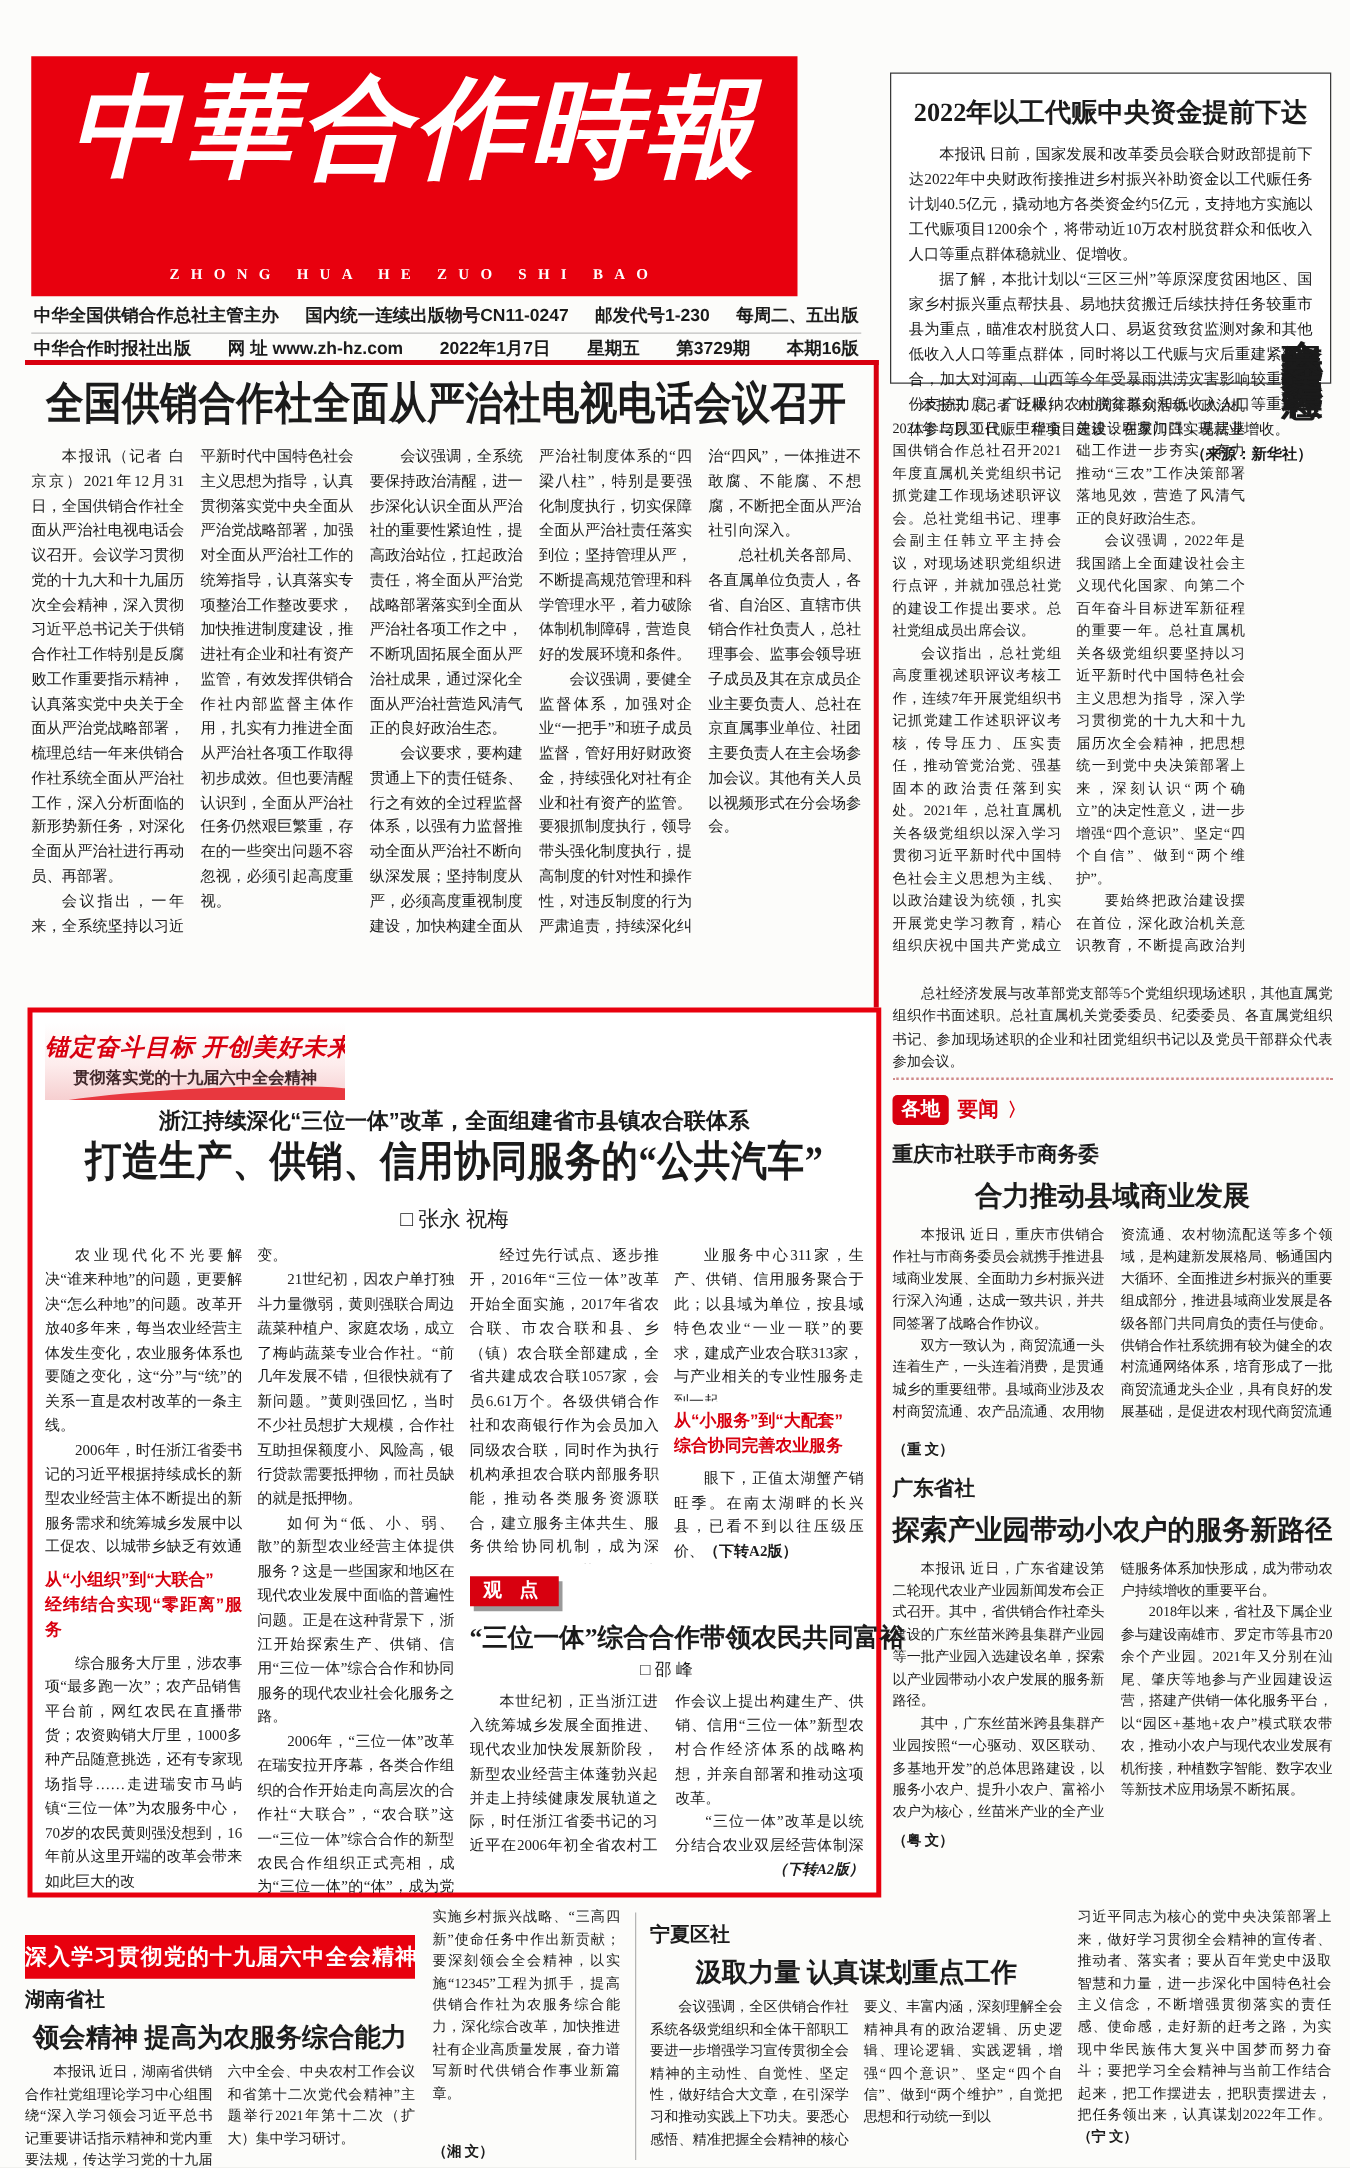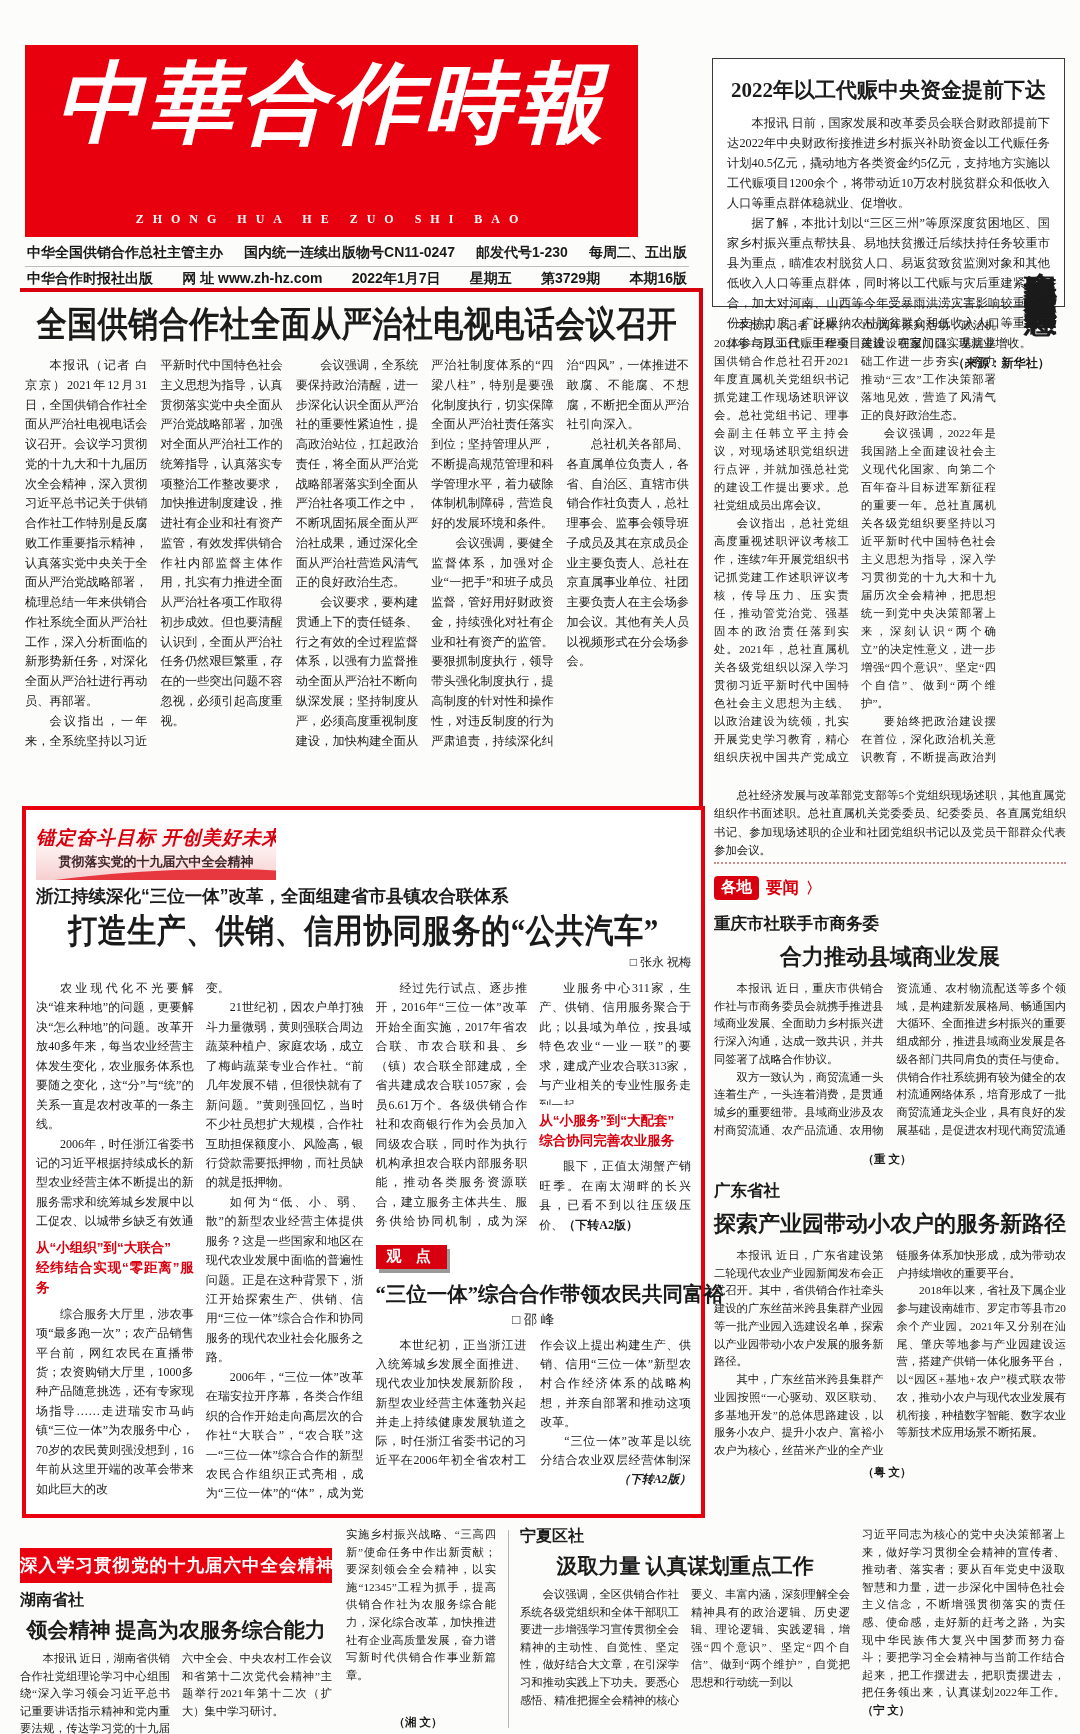--- a/index.html
+++ b/index.html
@@ -58,38 +58,38 @@
   .badge { background:#d8000f; color:#fff; font-weight:bold; font-size:15.5px;
     padding:1px 7px 2px; border-radius:4px; }
   .section-title { color:#d8000f; font-weight:bold; font-size:16.5px; }
   .section-arrow { color:#d8000f; font-size:15px; font-weight:bold; }
   .kicker { font-family:"Liberation Sans", sans-serif; font-weight:bold; font-size:16.5px; margin-top:13px; }
   .reg-headline { text-align:center; font-size:22px; font-weight:900; margin:7px 0 8px; white-space:nowrap; }
   .reg-body { column-count:2; column-gap:13px; font-size:11.3px; line-height:1.57;
     text-align:justify; overflow:hidden; }
   #cq-body { height:170px; }
   #gd-body { height:216px; }
-  .sig-row { text-align:center; font-weight:bold; font-size:11.5px; padding:2px 6px 0 0; }
+  .sig-row { text-align:left; font-weight:bold; font-size:11.5px; padding:2px 6px 0 0; }
 
   
   #feature { left:22px; top:806px; width:683px; height:712px; border:4px solid #e8000e;
     box-sizing:border-box; background:#fff; padding:8px 10px; }
   .banner { position:relative; width:240px; height:62px; overflow:hidden; text-align:center;
     background:linear-gradient(180deg,#ffffff,#fdecec 55%,#f6cfd0); }
   .banner-t1 { color:#d8000f; font-weight:900; font-style:italic; font-size:19px;
     padding-top:7px; letter-spacing:1px; white-space:nowrap; }
   .banner-t2 { position:relative; z-index:2; color:#40272a; font-weight:bold; font-size:13px;
     margin-top:2px; font-family:"Liberation Sans", sans-serif; }
   .banner::after { content:""; position:absolute; left:-24px; right:-24px; bottom:-17px;
     height:26px; background:#e8383f; border-radius:50%; transform:rotate(-3deg); }
-  .feat-kicker { text-align:left; font-family:"Liberation Sans", sans-serif; font-weight:bold;
+  .feat-kicker { text-align:center; font-family:"Liberation Sans", sans-serif; font-weight:bold;
     font-size:17.5px; margin-top:4px; white-space:nowrap; }
   .feat-headline { text-align:center; font-size:29px; font-weight:900; line-height:44px;
     transform:scaleY(1.15); transform-origin:center; white-space:nowrap; letter-spacing:0.5px; }
-  .feat-byline { text-align:right; font-size:12px; margin:2px 0 8px; }
+  .feat-byline { text-align:center; font-size:17px; margin:12px 0 8px; }
   .feat-body { display:flex; gap:12px; height:520px; }
   .fcol { flex:1; font-size:12px; line-height:1.62; text-align:justify; min-width:0; }
   .col-flex { display:flex; flex-direction:column; }
   .pre { flex:1 1 auto; overflow:hidden; }
   .red-subhead { color:#d8000f; font-weight:bold; font-family:"Liberation Sans", sans-serif;
     font-size:13.5px; line-height:1.5; margin:6px 0; text-indent:0; }
   .right-half { flex:2; display:flex; flex-direction:column; min-width:0; }
   .cols34 { display:flex; gap:12px; height:256px; }
   .jump { font-weight:bold; }
 
@@ -291,21 +291,21 @@
   <div class="abs" id="bb-colB">
     <div class="pre">
       <p>实施乡村振兴战略、“三高四新”使命任务中作出新贡献；要深刻领会全会精神，以实施“12345”工程为抓手，提高供销合作社为农服务综合能力，深化综合改革，加快推进社有企业高质量发展，奋力谱写新时代供销合作事业新篇章。</p>
     </div>
     <div class="sig-row">（湘 文）</div>
   </div>
 
   <div class="abs" id="bb-vdiv"></div>
 
   <div class="abs" id="bb-ningxia">
-    <div class="bb-kicker" style="margin-top:0;">宁夏区社</div>
+    <div class="bb-kicker" style="margin-top:12px;">宁夏区社</div>
     <div class="bb-headline">汲取力量 认真谋划重点工作</div>
     <div class="bb-body" id="nx-body">
       <p>会议强调，全区供销合作社系统各级党组织和全体干部职工要进一步增强学习宣传贯彻全会精神的主动性、自觉性、坚定性，做好结合大文章，在引深学习和推动实践上下功夫。要悉心感悟、精准把握全会精神的核心要义、丰富内涵，深刻理解全会精神具有的政治逻辑、历史逻辑、理论逻辑、实践逻辑，增强“四个意识”、坚定“四个自信”、做到“两个维护”，自觉把思想和行动统一到以</p>
     </div>
   </div>
 
   <div class="abs" id="bb-colE">
     <p><span>习近平同志为核心的党中央决策部署上来，做好学习贯彻全会精神的宣传者、推动者、落实者；要从百年党史中汲取智慧和力量，进一步深化中国特色社会主义信念，不断增强贯彻落实的责任感、使命感，走好新的赶考之路，为实现中华民族伟大复兴中国梦而努力奋斗；要把学习全会精神与当前工作结合起来，把工作摆进去，把职责摆进去，把任务领出来，认真谋划2022年工作。</span><span class="jump">（宁 文）</span></p>
   </div>
 

